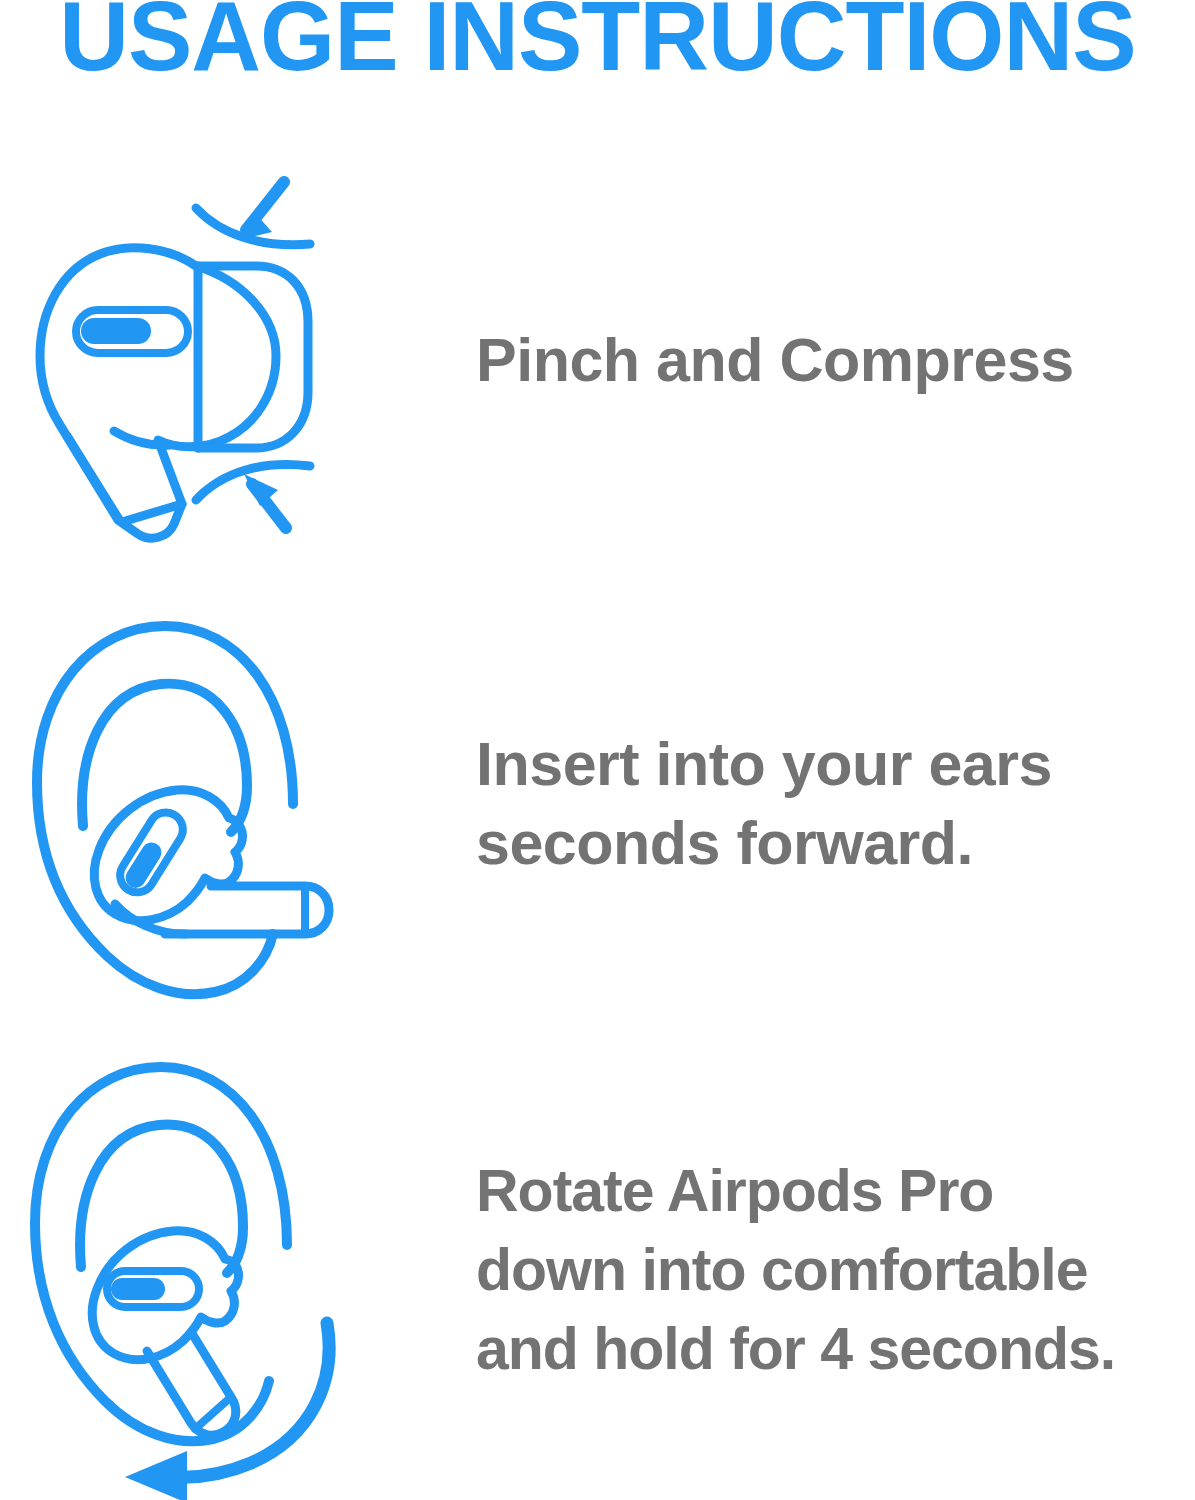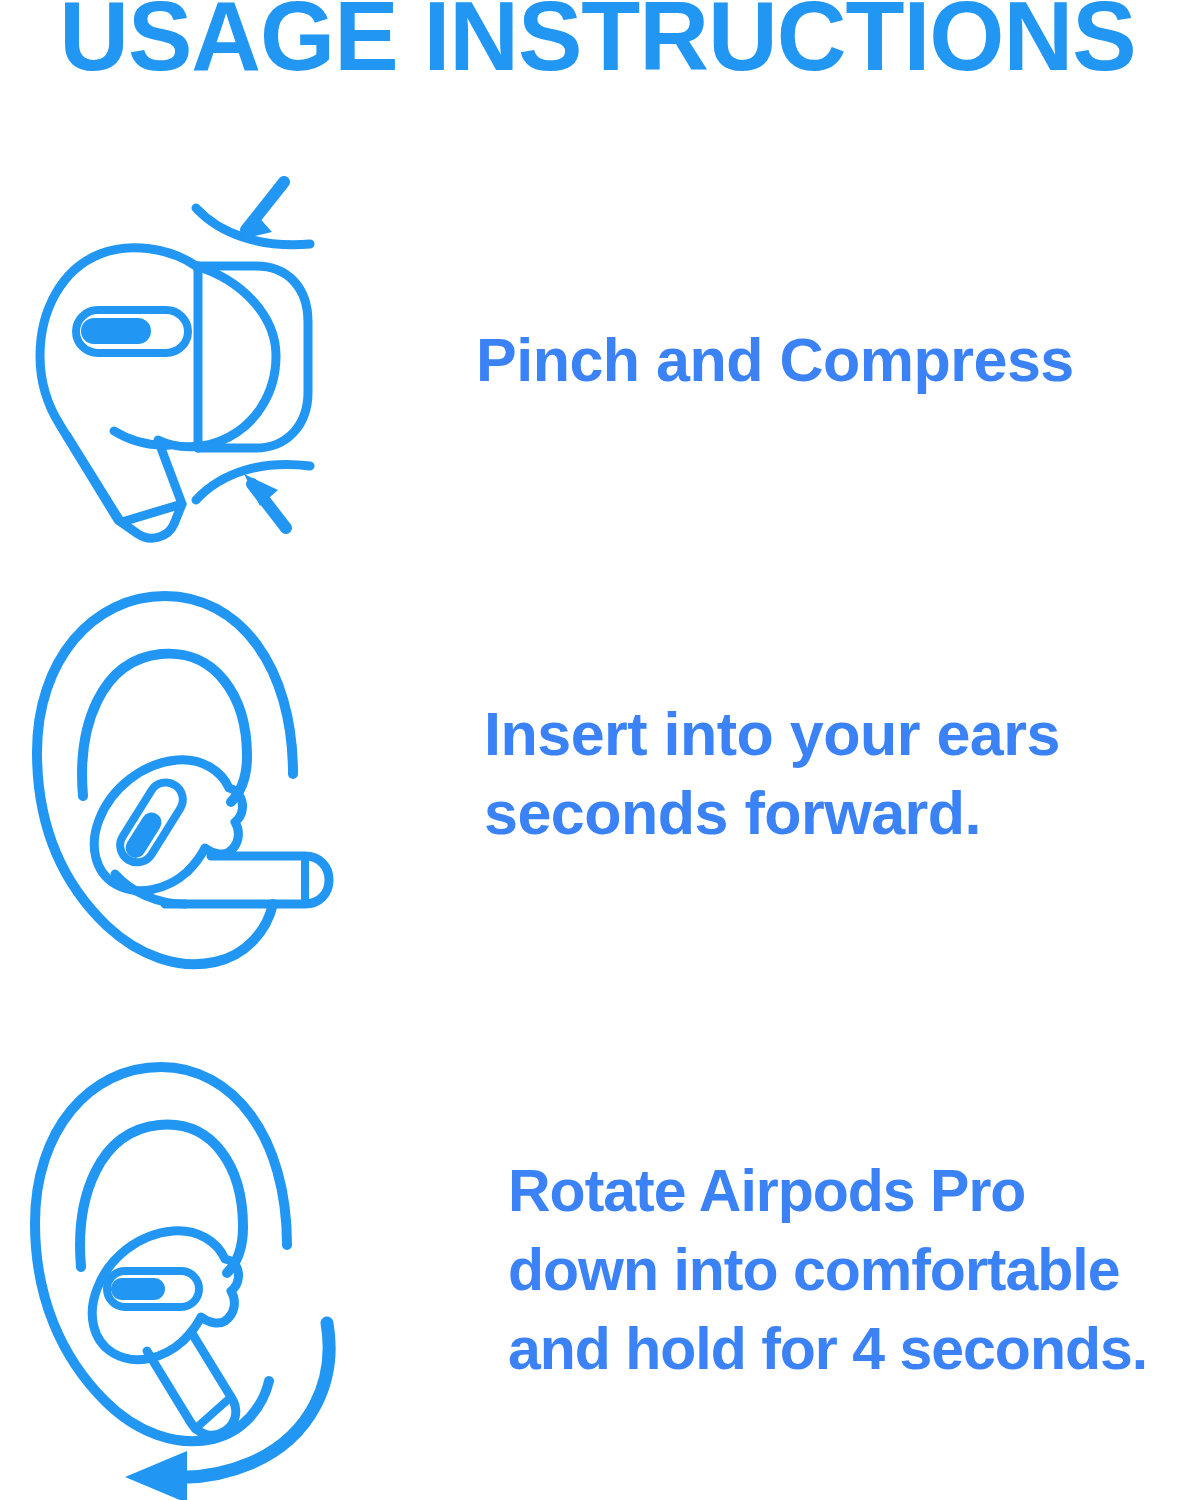--- a/index.html
+++ b/index.html
@@ -50,41 +50,41 @@
   
   .step {
     position: absolute;
     left: 0;
     width: 1195px;
     display: flex;
     flex-direction: row;
     align-items: center;
   }
   #step-1 { top: 160px;  height: 400px; }
-  #step-2 { top: 564px;  height: 420px; gap: 8px; }
-  #step-3 { top: 1040px; height: 460px; gap: 32px; }
+  #step-2 { top: 594px;  height: 420px; }
+  #step-3 { top: 1040px; height: 460px; }
 
   .step-figure {
     position: relative;
     flex: 0 0 auto;
     display: flex;
     align-items: center;
     justify-content: center;
   }
   #step-1 .step-figure { width: 420px; height: 390px; }
   #step-2 .step-figure { width: 400px; height: 400px; }
   #step-3 .step-figure { width: 400px; height: 450px; }
 
   .step-figure svg { display: block; overflow: visible; }
 
   .step-text {
     flex: 1 1 auto;
     padding-left: 18px;
     padding-right: 5px;
-    color: #3b82f6;
+    color: #737373;
     font-family: "Liberation Sans", sans-serif;
     font-weight: 700;
     font-size: 61px;
     line-height: 79px;
     letter-spacing: -0.5px;
   }
   #step-1 .step-text { margin-left: 38px; }
   #step-2 .step-text { margin-left: 58px; }
   #step-3 .step-text { margin-left: 58px; font-size: 59px; letter-spacing: -1px; }
 

